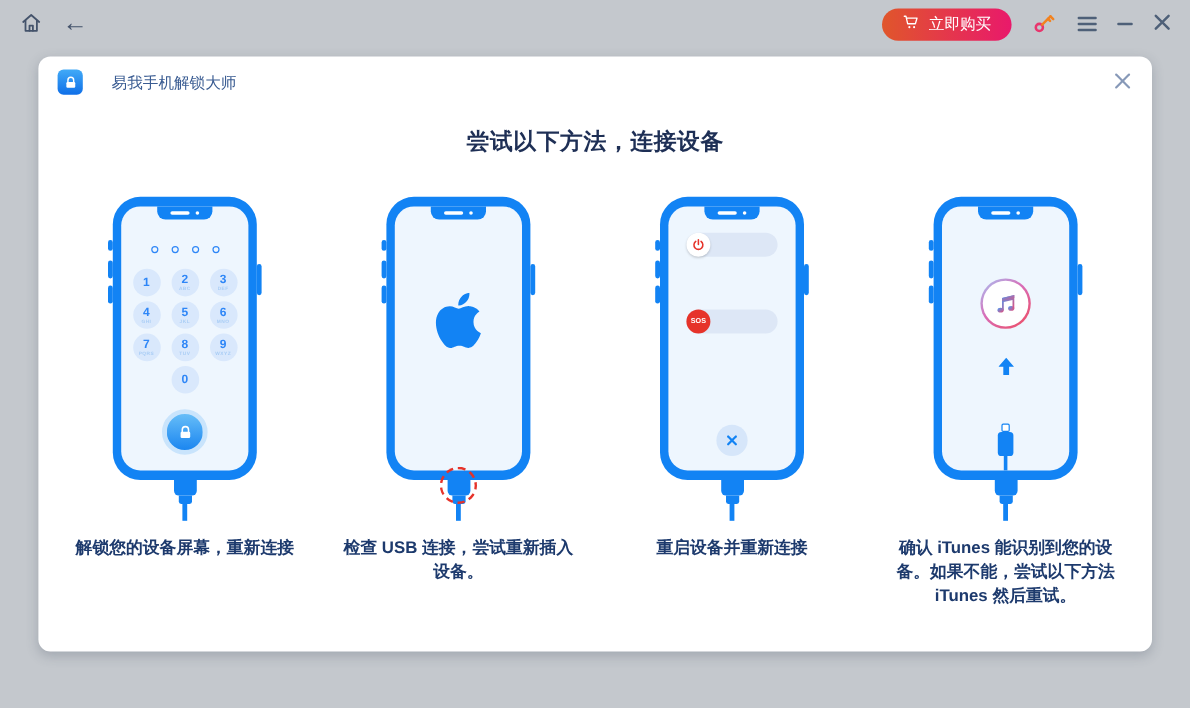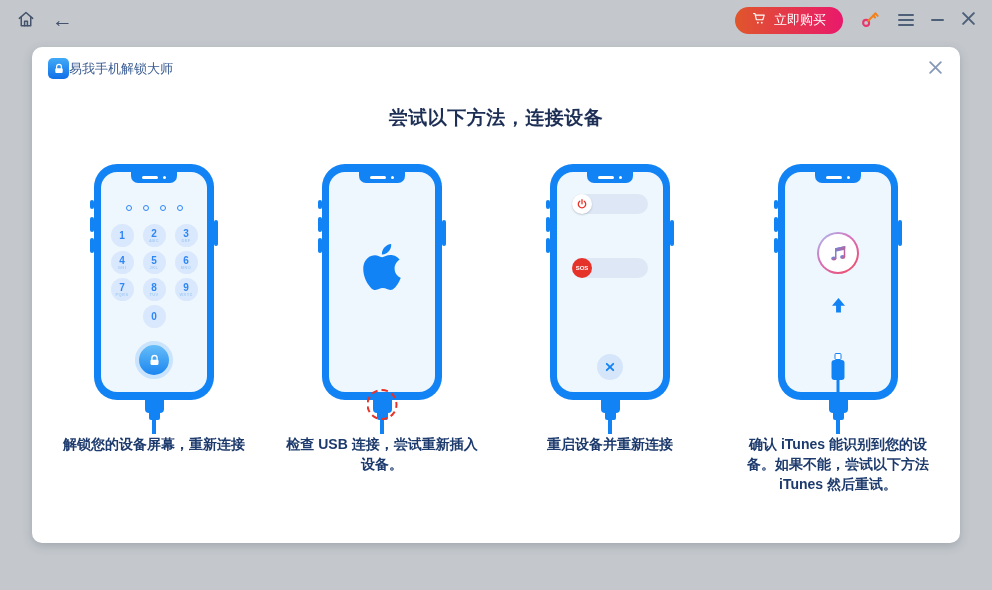--- a/index.html
+++ b/index.html
@@ -22,28 +22,28 @@
   .hamburger span { width:16px; height:2.2px; background:#4e6078; border-radius:1px; }
   .min-bar { width:13px; height:2.2px; background:#4e6078; border-radius:1px; }
 
   
   .dialog { position:absolute; left:32px; top:47px; width:928px; height:496px;
     background:#fff; border-radius:10px; box-shadow:0 3px 10px rgba(60,70,90,.25); }
   .dlg-header { display:flex; align-items:center; padding:11px 16px 0 16px; }
   .app-icon { width:21px; height:21px; border-radius:5px;
     background:linear-gradient(180deg,#41aaf7,#0f6fe8);
     display:flex; align-items:center; justify-content:center; }
-  .app-name { margin-left:0; font-size:13px; color:#3a5c92; }
+  .app-name { margin-left:24px; font-size:13px; color:#3a5c92; }
   .dlg-close { position:absolute; top:13px; right:17px; cursor:pointer; background:none; border:none; }
   .dlg-heading { margin-top:26px; text-align:center; font-size:19px; font-weight:bold; color:#1e2f55; letter-spacing:.5px; }
 
   
   .steps { display:flex; margin-top:33px; padding:0 8px; }
   .step { flex:1; display:flex; flex-direction:column; align-items:center; }
-  .caption { width:198px; text-align:center; font-size:14px; font-weight:bold; color:#1d3a6d; line-height:20px; }
+  .caption { margin-top:12px; width:198px; text-align:center; font-size:14px; font-weight:bold; color:#1d3a6d; line-height:20px; }
 
   
   .phone { position:relative; width:120px; height:236px; background:#1283f4; border-radius:23px; padding:8px 7px; }
   .screen { position:relative; width:100%; height:100%; background:#eef6fe; border-radius:16px;
     display:flex; flex-direction:column; align-items:center; }
   .notch { position:absolute; top:0; left:50%; transform:translateX(-50%); width:46px; height:11px;
     background:#1283f4; border-radius:0 0 7px 7px; display:flex; align-items:center; justify-content:center; gap:5px; z-index:3; }
   .speaker { width:16px; height:2.5px; background:#fff; border-radius:2px; }
   .cam { width:3.5px; height:3.5px; background:#fff; border-radius:50%; }
   .sbtn { position:absolute; width:4px; background:#1283f4; border-radius:2px; left:-4px; }

